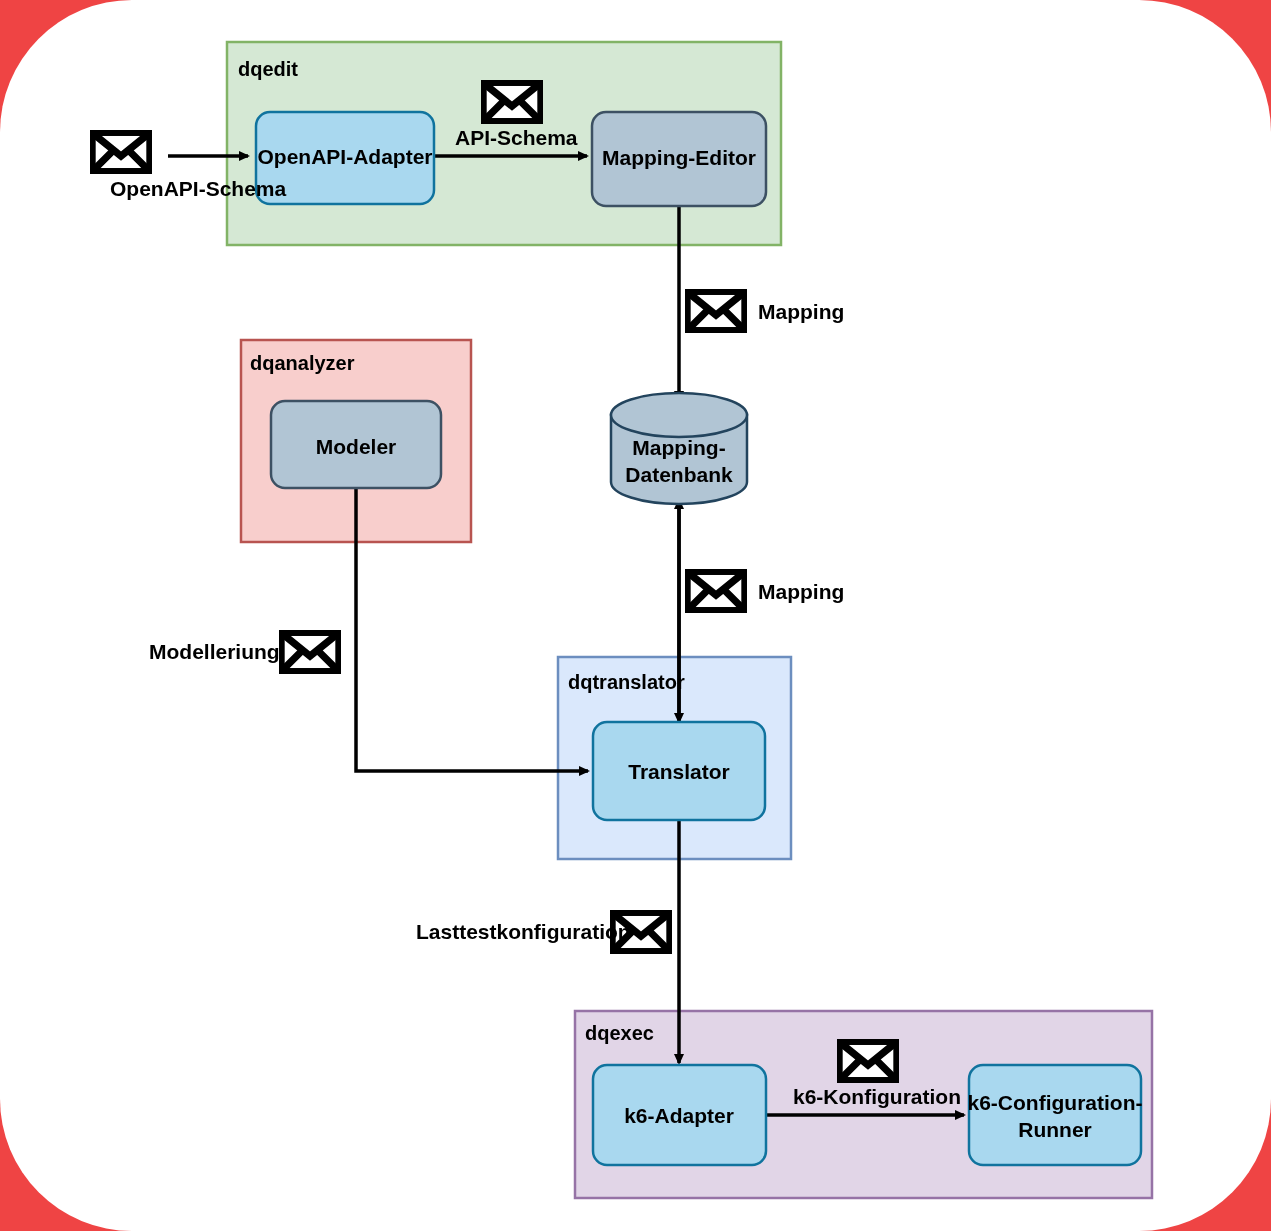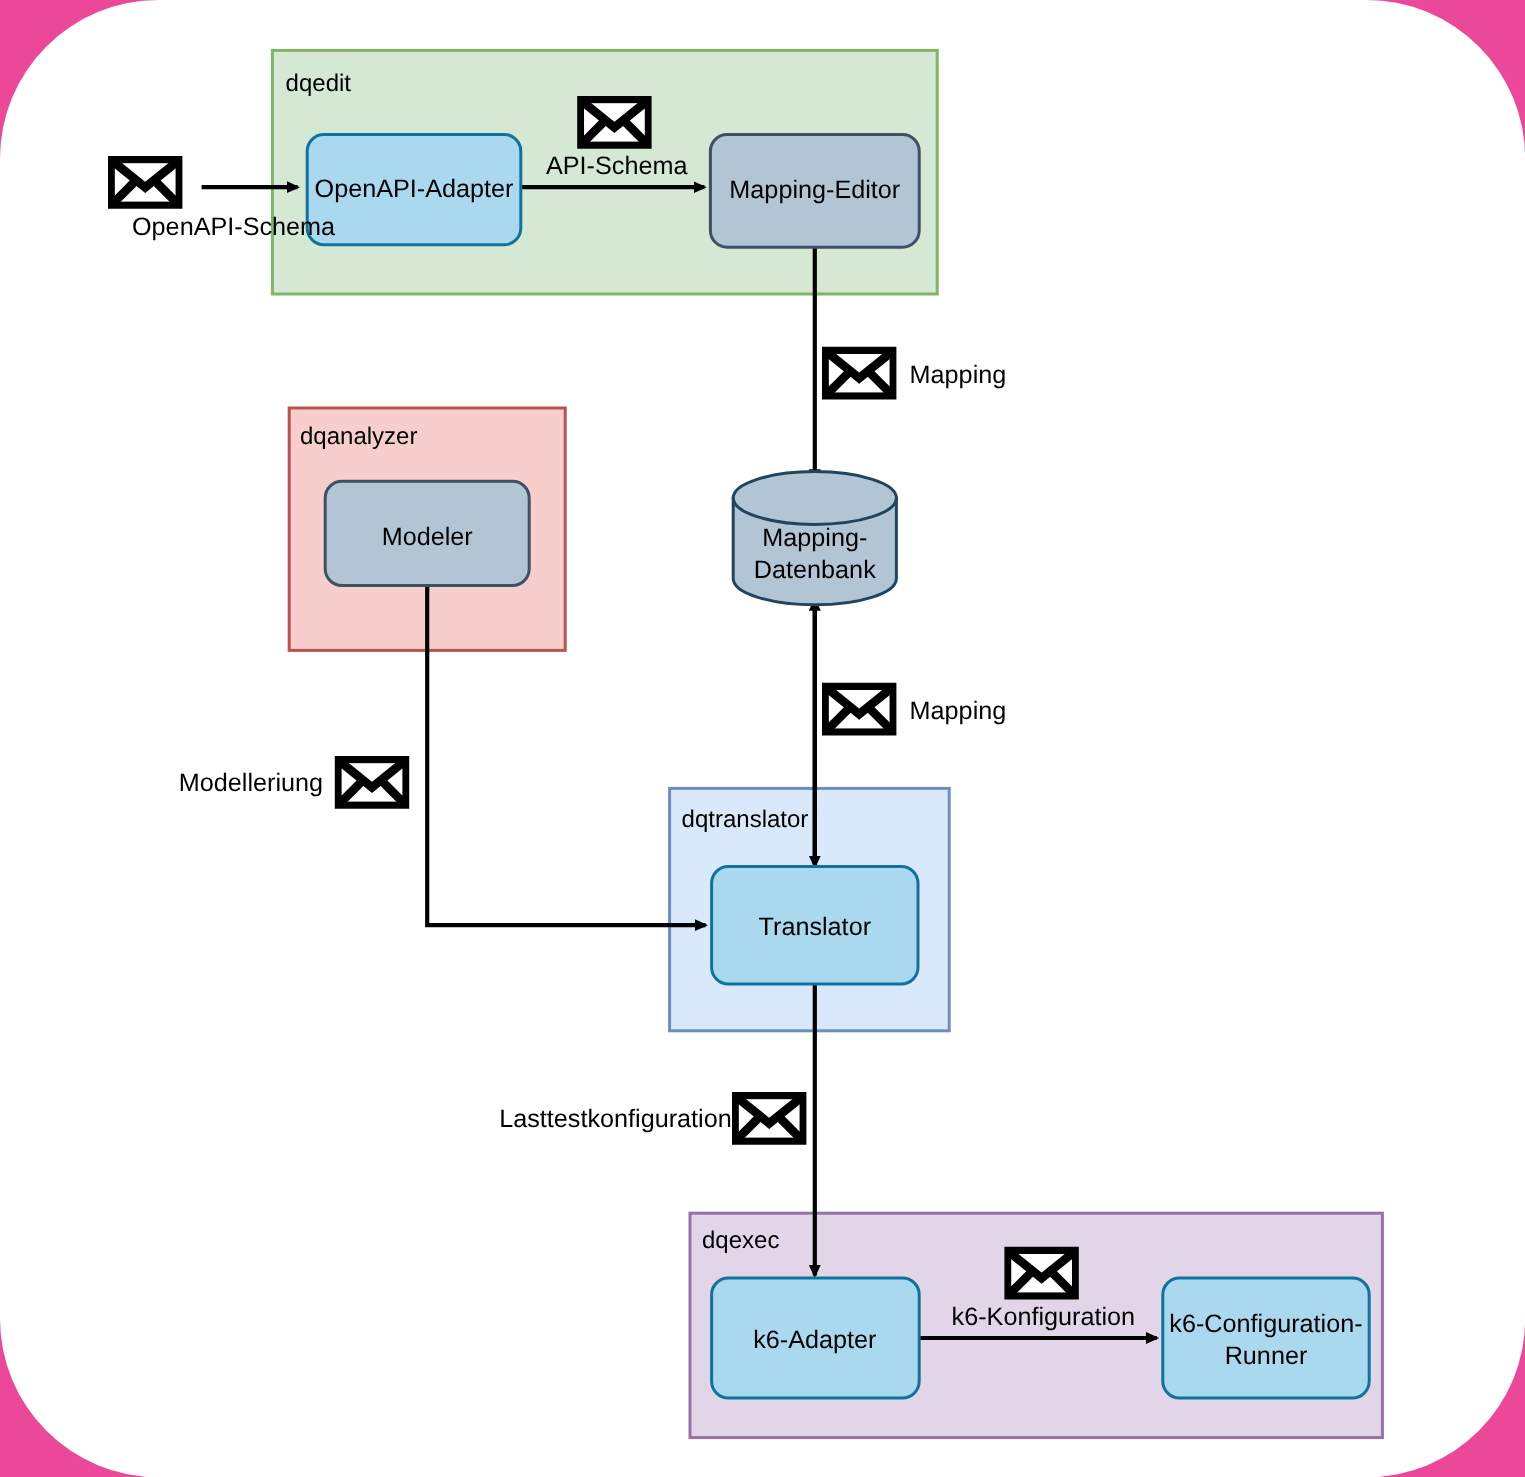--- a/index.html
+++ b/index.html
@@ -1,18 +1,18 @@
 <!DOCTYPE html>
 <html><head>
 <meta charset="utf-8">
 <style>
   html,body{margin:0;padding:0;background:#000;}
   body{width:1271px;height:1231px;overflow:hidden;
        font-family:"Liberation Sans","DejaVu Sans",sans-serif;}
-  #frame{position:relative;width:1271px;height:1231px;background:#ec4899;}
+  #frame{position:relative;width:1271px;height:1231px;background:#ef4444;font-weight:bold;}
   #canvas{position:absolute;left:0;top:0;width:1271px;height:1231px;
           background:#ffffff;border-radius:132px;overflow:hidden;}
   svg{display:block;}
   text{font-family:"Liberation Sans","DejaVu Sans",sans-serif;fill:#000;}
   .grp-label{font-size:20px;}
   .node-label{font-size:21px;}
   .edge-label{font-size:21px;}
   .ext-label{font-size:21px;}
 </style>
 </head>

